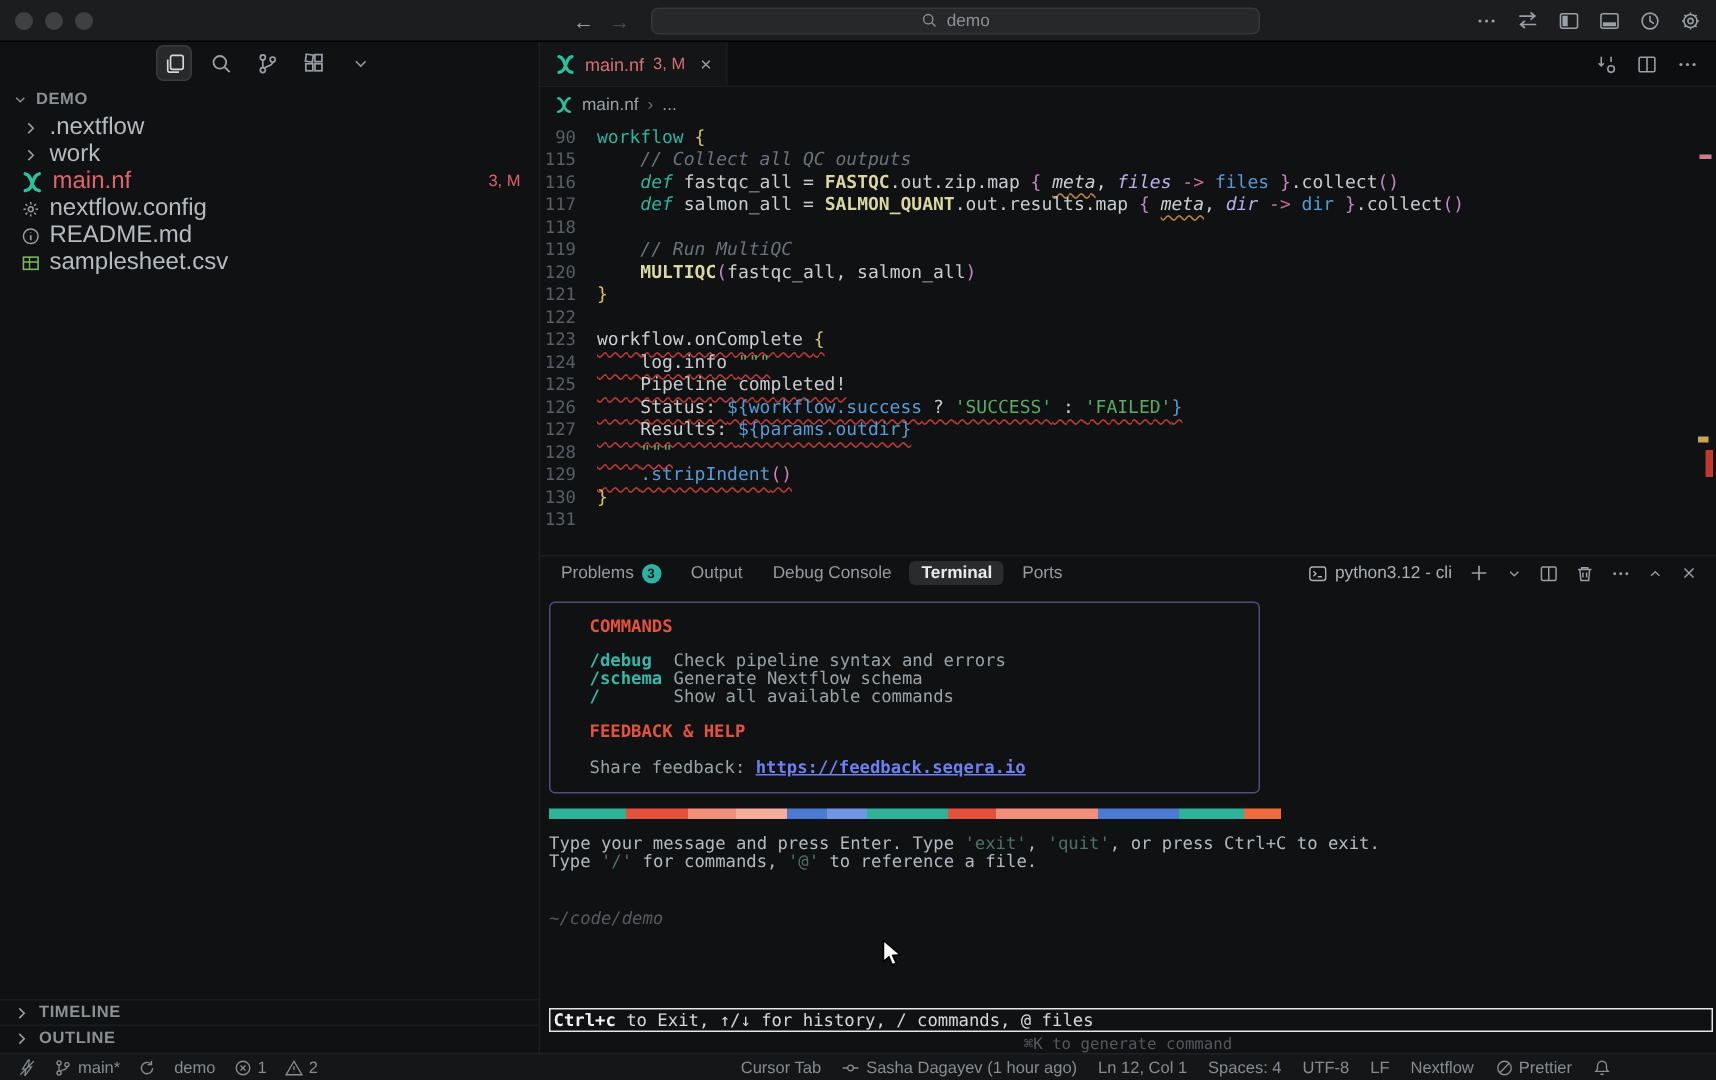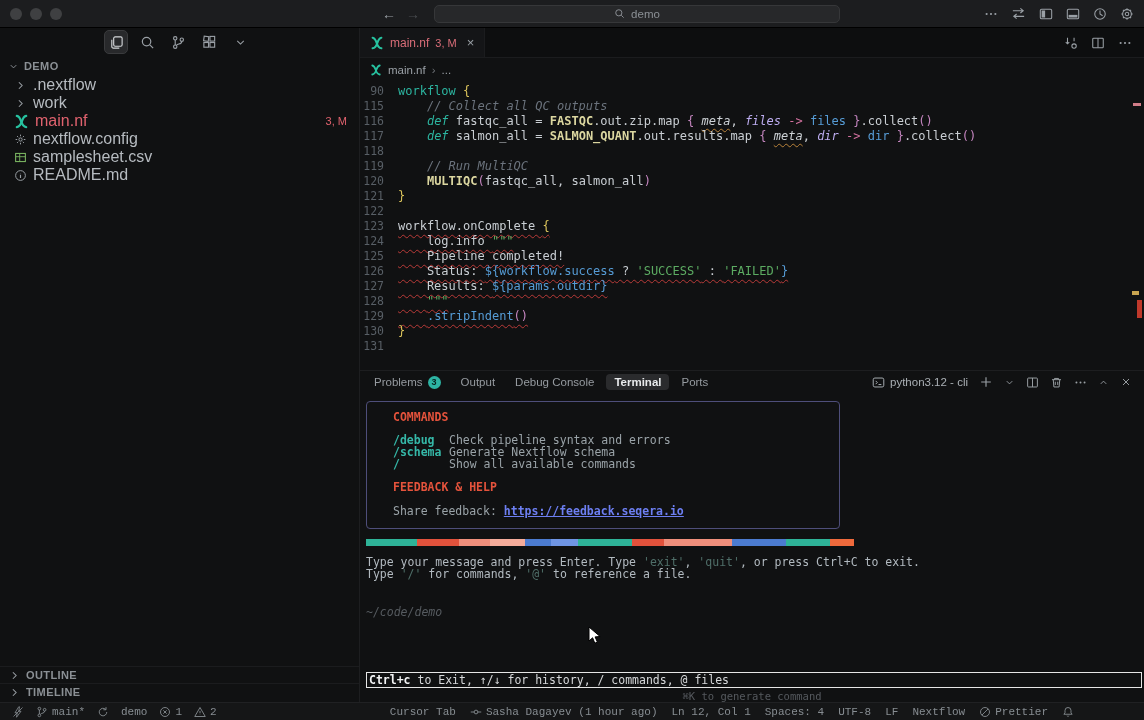--- a/index.html
+++ b/index.html
@@ -98,21 +98,21 @@
   .cwd { position:absolute; left:6px; top:234px; color:#565b60; font-style:italic; }
   .prompt { position:absolute; left:6px; top:247px; color:#aab2b8; }
   .prompt .pchar { color:#2cb5a0; }
   .pcursor { background:#d2d2d2; color:#101112; }
   .footer-box { position:absolute; left:6px; top:301px; width:776px; height:16px; border:1px solid #e6e6e6; display:flex; align-items:center; padding-left:2px; color:#d6d8da; }
   .footer-box b { color:#f2f3f4; }
   .footer-hint { position:absolute; left:0; top:319px; width:100%; text-align:center; color:#55595e; font-size:10.5px; }
 
   
   .statusbar { left:0; top:702px; width:1144px; height:18px; background:#151617; border-top:1px solid #202123;
-    display:flex; align-items:center; font-size:11px; color:#878d92; padding:0 70px 0 12px;font-family:Liberation Mono, monospace; }
+    display:flex; align-items:center; font-size:11px; color:#878d92; padding:0 70px 0 12px; }
   .sb-left { display:flex; align-items:center; gap:12px; }
   .sb-right { margin-left:auto; display:flex; align-items:center; gap:14px; }
   .sb-item { display:flex; align-items:center; gap:4px; }
 
   
   .mouse-cursor { left:588px; top:626px; z-index:99; }
 </style>
 </head>
 <body>
 
@@ -269,53 +269,53 @@
               <circle cx="8" cy="8" r="2"></circle>
               <path d="M8 2v2M8 12v2M2 8h2M12 8h2M3.8 3.8l1.4 1.4M10.8 10.8l1.4 1.4M12.2 3.8l-1.4 1.4M5.2 10.8l-1.4 1.4"></path>
             </g>
           </svg>
         </span>
         <span class="tree-label">nextflow.config</span>
       </div>
       <div class="tree-item">
         <span class="ico">
           <svg viewBox="0 0 16 16" width="13" height="13">
+            <circle cx="8" cy="8" r="6" fill="none" stroke="#9aa0a6" stroke-width="1.2"></circle>
+            <path d="M8 7.2v4M8 4.8v.4" stroke="#9aa0a6" stroke-width="1.4"></path>
+          </svg>
+        </span>
+        <span class="tree-label">README.md</span>
+      </div>
+      <div class="tree-item">
+        <span class="ico">
+          <svg viewBox="0 0 16 16" width="13" height="13">
             <rect x="2" y="3" width="12" height="10" fill="none" stroke="#7bb662" stroke-width="1.3"></rect>
             <path d="M2 7h12M7 3v10" stroke="#7bb662" stroke-width="1.1"></path>
           </svg>
         </span>
         <span class="tree-label">samplesheet.csv</span>
       </div>
-      <div class="tree-item">
-        <span class="ico">
-          <svg viewBox="0 0 16 16" width="13" height="13">
-            <circle cx="8" cy="8" r="6" fill="none" stroke="#9aa0a6" stroke-width="1.2"></circle>
-            <path d="M8 7.2v4M8 4.8v.4" stroke="#9aa0a6" stroke-width="1.4"></path>
-          </svg>
-        </span>
-        <span class="tree-label">README.md</span>
-      </div>
     </div>
 
   <div class="side-bottom">
       <div class="side-section">
         <span class="ico">
           <svg viewBox="0 0 16 16" width="13" height="13">
             <path d="M6 4l4 4-4 4" fill="none" stroke="#9aa0a6" stroke-width="1.3"></path>
           </svg>
         </span>
+        <span>TIMELINE</span>
+      </div>
+      <div class="side-section">
+        <span class="ico">
+          <svg viewBox="0 0 16 16" width="13" height="13">
+            <path d="M6 4l4 4-4 4" fill="none" stroke="#9aa0a6" stroke-width="1.3"></path>
+          </svg>
+        </span>
         <span>OUTLINE</span>
-      </div>
-      <div class="side-section">
-        <span class="ico">
-          <svg viewBox="0 0 16 16" width="13" height="13">
-            <path d="M6 4l4 4-4 4" fill="none" stroke="#9aa0a6" stroke-width="1.3"></path>
-          </svg>
-        </span>
-        <span>TIMELINE</span>
       </div>
     </div>
 </div>
 
 <div class="abs editor">
   <div class="tabbar">
     <div class="tab">
       <span class="ico">
         <svg viewBox="0 0 16 16" width="14" height="14">
             <path d="M3 2c6 1 3 11 10 12" fill="none" stroke="#27c2a0" stroke-width="2.4" stroke-linecap="round"></path>

